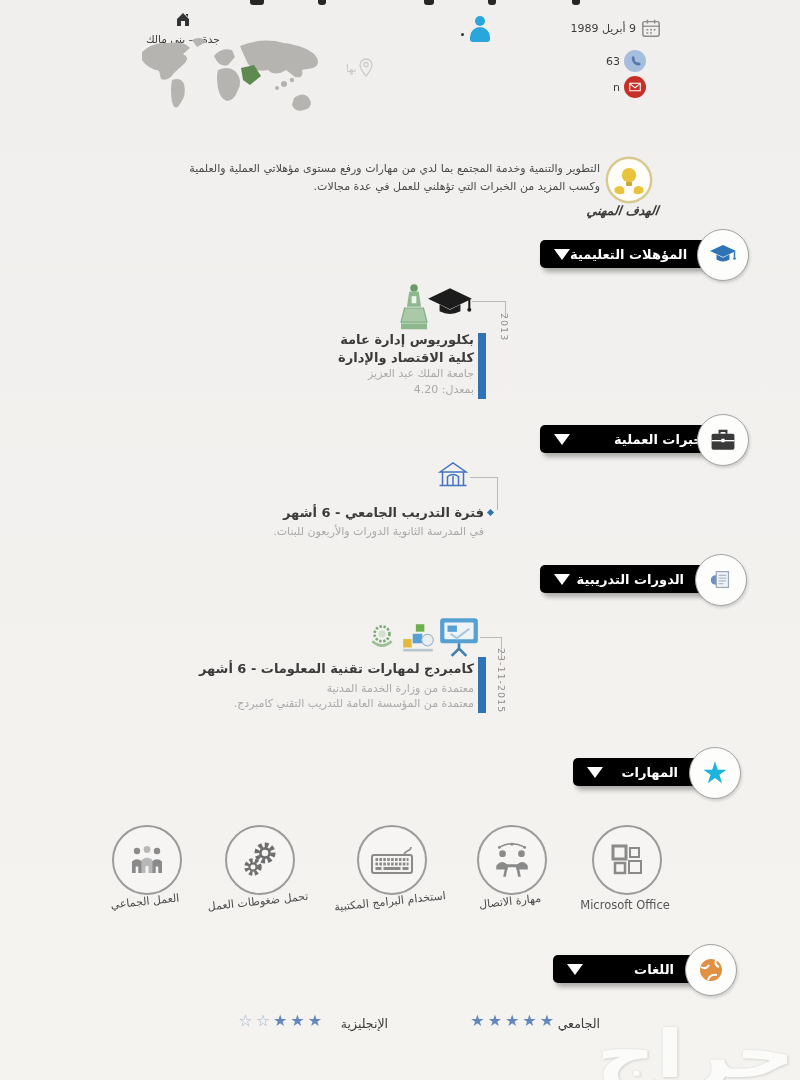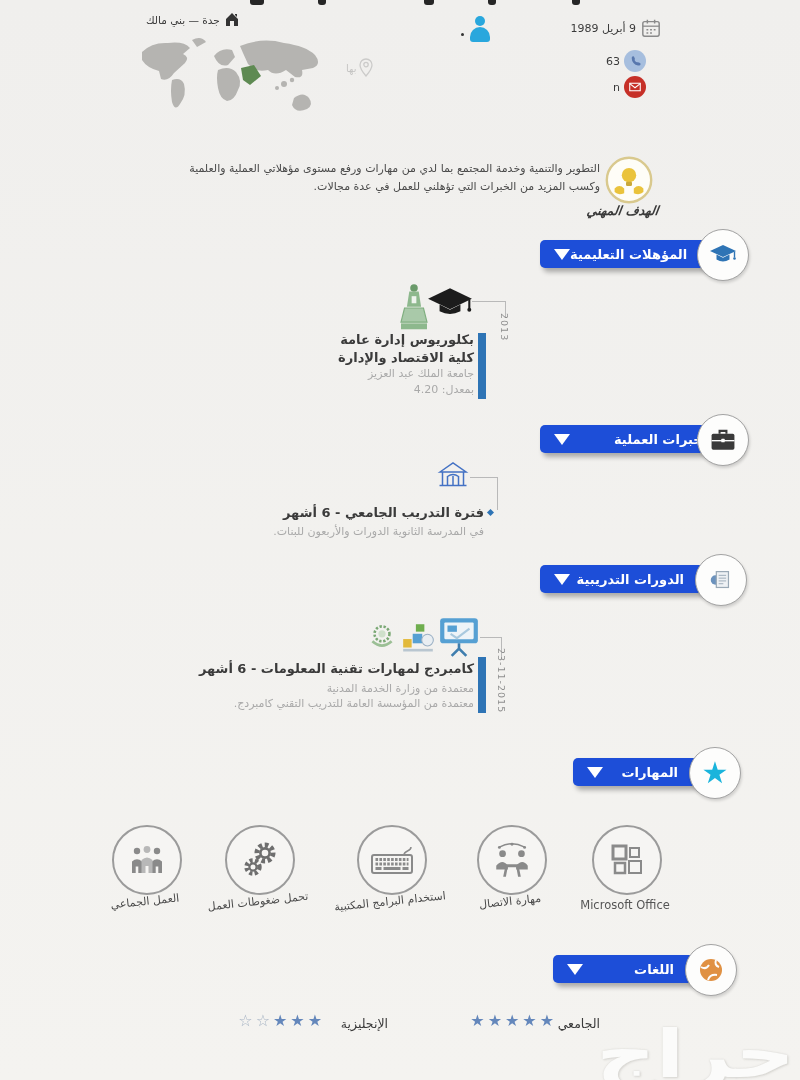--- a/index.html
+++ b/index.html
@@ -16,21 +16,21 @@
   .contact-ic{width:22px;height:22px;border-radius:50%;display:flex;align-items:center;justify-content:center;}
   .contact-txt{font-size:11px;color:#3a3a3a;direction:rtl;text-align:right;}
   .person{width:24px;height:26px;position:relative;}
   .person .head{position:absolute;left:7px;top:0;width:10px;height:10px;border-radius:50%;background:#29a7dd;}
   .person .body{position:absolute;left:2px;top:11px;width:20px;height:15px;border-radius:10px 10px 3px 3px;background:#29a7dd;}
   .person .dot{position:absolute;left:-7px;top:17px;width:3px;height:3px;border-radius:50%;background:#333;}
   
   .objective-text{width:430px;font-size:11px;line-height:1.6;color:#4a4a4a;}
   .objective-label{font-size:12.5px;font-weight:bold;font-style:italic;transform:skewX(-8deg);color:#3a3a3a;}
   
-  .banner{position:absolute;height:28px;background:#1d4ed8;border-radius:5px;
+  .banner{position:absolute;height:28px;background:#000000;border-radius:5px;
           box-shadow:3px 4px 5px rgba(0,0,0,.30);display:flex;align-items:center;}
   .tri{width:0;height:0;border-left:8px solid transparent;border-right:8px solid transparent;
        border-top:11px solid #fff;margin-left:14px;}
   .banner-title{color:#fff;font-size:13px;font-weight:bold;margin-left:auto;margin-right:28px;
                 direction:rtl;white-space:nowrap;}
   .banner-circle{position:absolute;width:50px;height:50px;border-radius:50%;background:#fdfdfc;
                  border:1.5px solid #a3a3a3;display:flex;align-items:center;justify-content:center;
                  box-shadow:1px 2px 3px rgba(0,0,0,.15);}
   
   .vbar{position:absolute;width:8px;background:#2e74b5;}
@@ -58,21 +58,21 @@
 </style>
 </head>
 <body>
 
 <div class="speck" style="left:250px;width:14px;"></div>
 <div class="speck" style="left:318px;width:8px;"></div>
 <div class="speck" style="left:424px;width:10px;"></div>
 <div class="speck" style="left:488px;width:8px;"></div>
 <div class="speck" style="left:572px;width:8px;"></div>
 
-<div class="abs loc-row" style="left:146px;top:11px;">
+<div class="abs loc-row" style="left:146px;top:11px;flex-direction:column;">
   <span>
     <svg width="16" height="16" viewBox="0 0 16 16">
         <path d="M2 8 L8 2 L14 8 V15 H10 V10 H6 V15 H2 Z M11 3 h2 v3 l-2 -2 z" fill="#333"></path>
       </svg>
   </span>
   <span>جدة — بني مالك</span>
 </div>
 
 <div class="abs pin-wrap" style="left:346px;top:14px;">
   <span>

